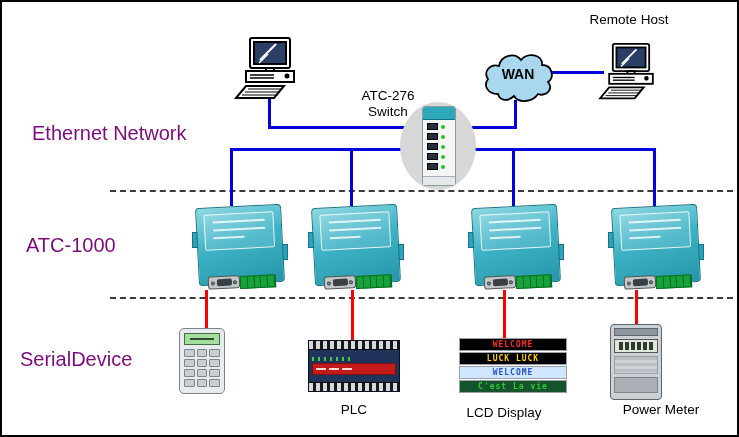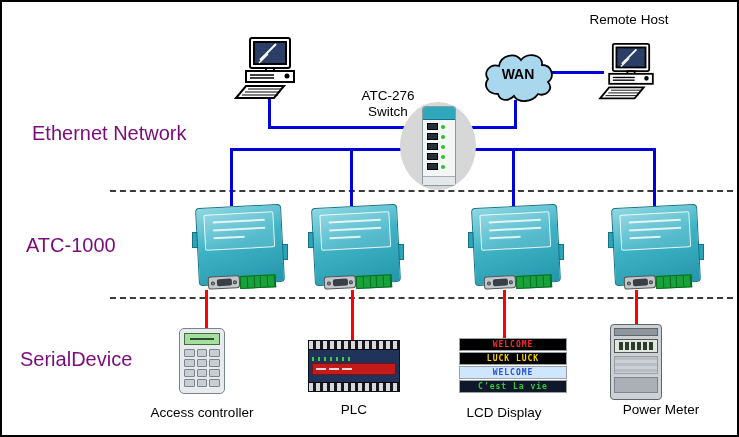--- a/index.html
+++ b/index.html
@@ -291,35 +291,34 @@
           <i></i>
         </div>
     </div>
     <div class="plc-term bot"></div>
   </div>
 
   <div class="lcd">
     <div class="lcd-row" style="color: rgb(255, 42, 42); background: rgb(0, 0, 0);">WELCOME</div>
     <div class="lcd-row" style="color: rgb(255, 212, 0); background: rgb(0, 0, 0);">LUCK LUCK</div>
     <div class="lcd-row" style="color: rgb(42, 79, 208); background: rgb(207, 230, 255);">WELCOME</div>
-    <div class="lcd-row" style="color: rgb(46, 204, 46); background: #0f172a;">C'est La vie</div>
+    <div class="lcd-row" style="color: rgb(46, 204, 46); background: #14532d;">C'est La vie</div>
   </div>
 
   <div class="meter">
     <div class="meter-cap"></div>
     <div class="meter-lcd">
         <i></i>
         <i></i>
         <i></i>
         <i></i>
         <i></i>
         <i></i>
       </div>
     <div class="meter-grooves"></div>
     <div class="meter-foot"></div>
   </div>
 
-  <div class="label" style="left:140px;top:403px;width:120px">Access controller</div>
   <div class="label" style="left:312px;top:400px;width:80px">PLC</div>
   <div class="label" style="left:452px;top:403px;width:100px">LCD Display</div>
   <div class="label" style="left:609px;top:400px;width:100px">Power Meter</div>
 
 </div>
 
 </body></html>

